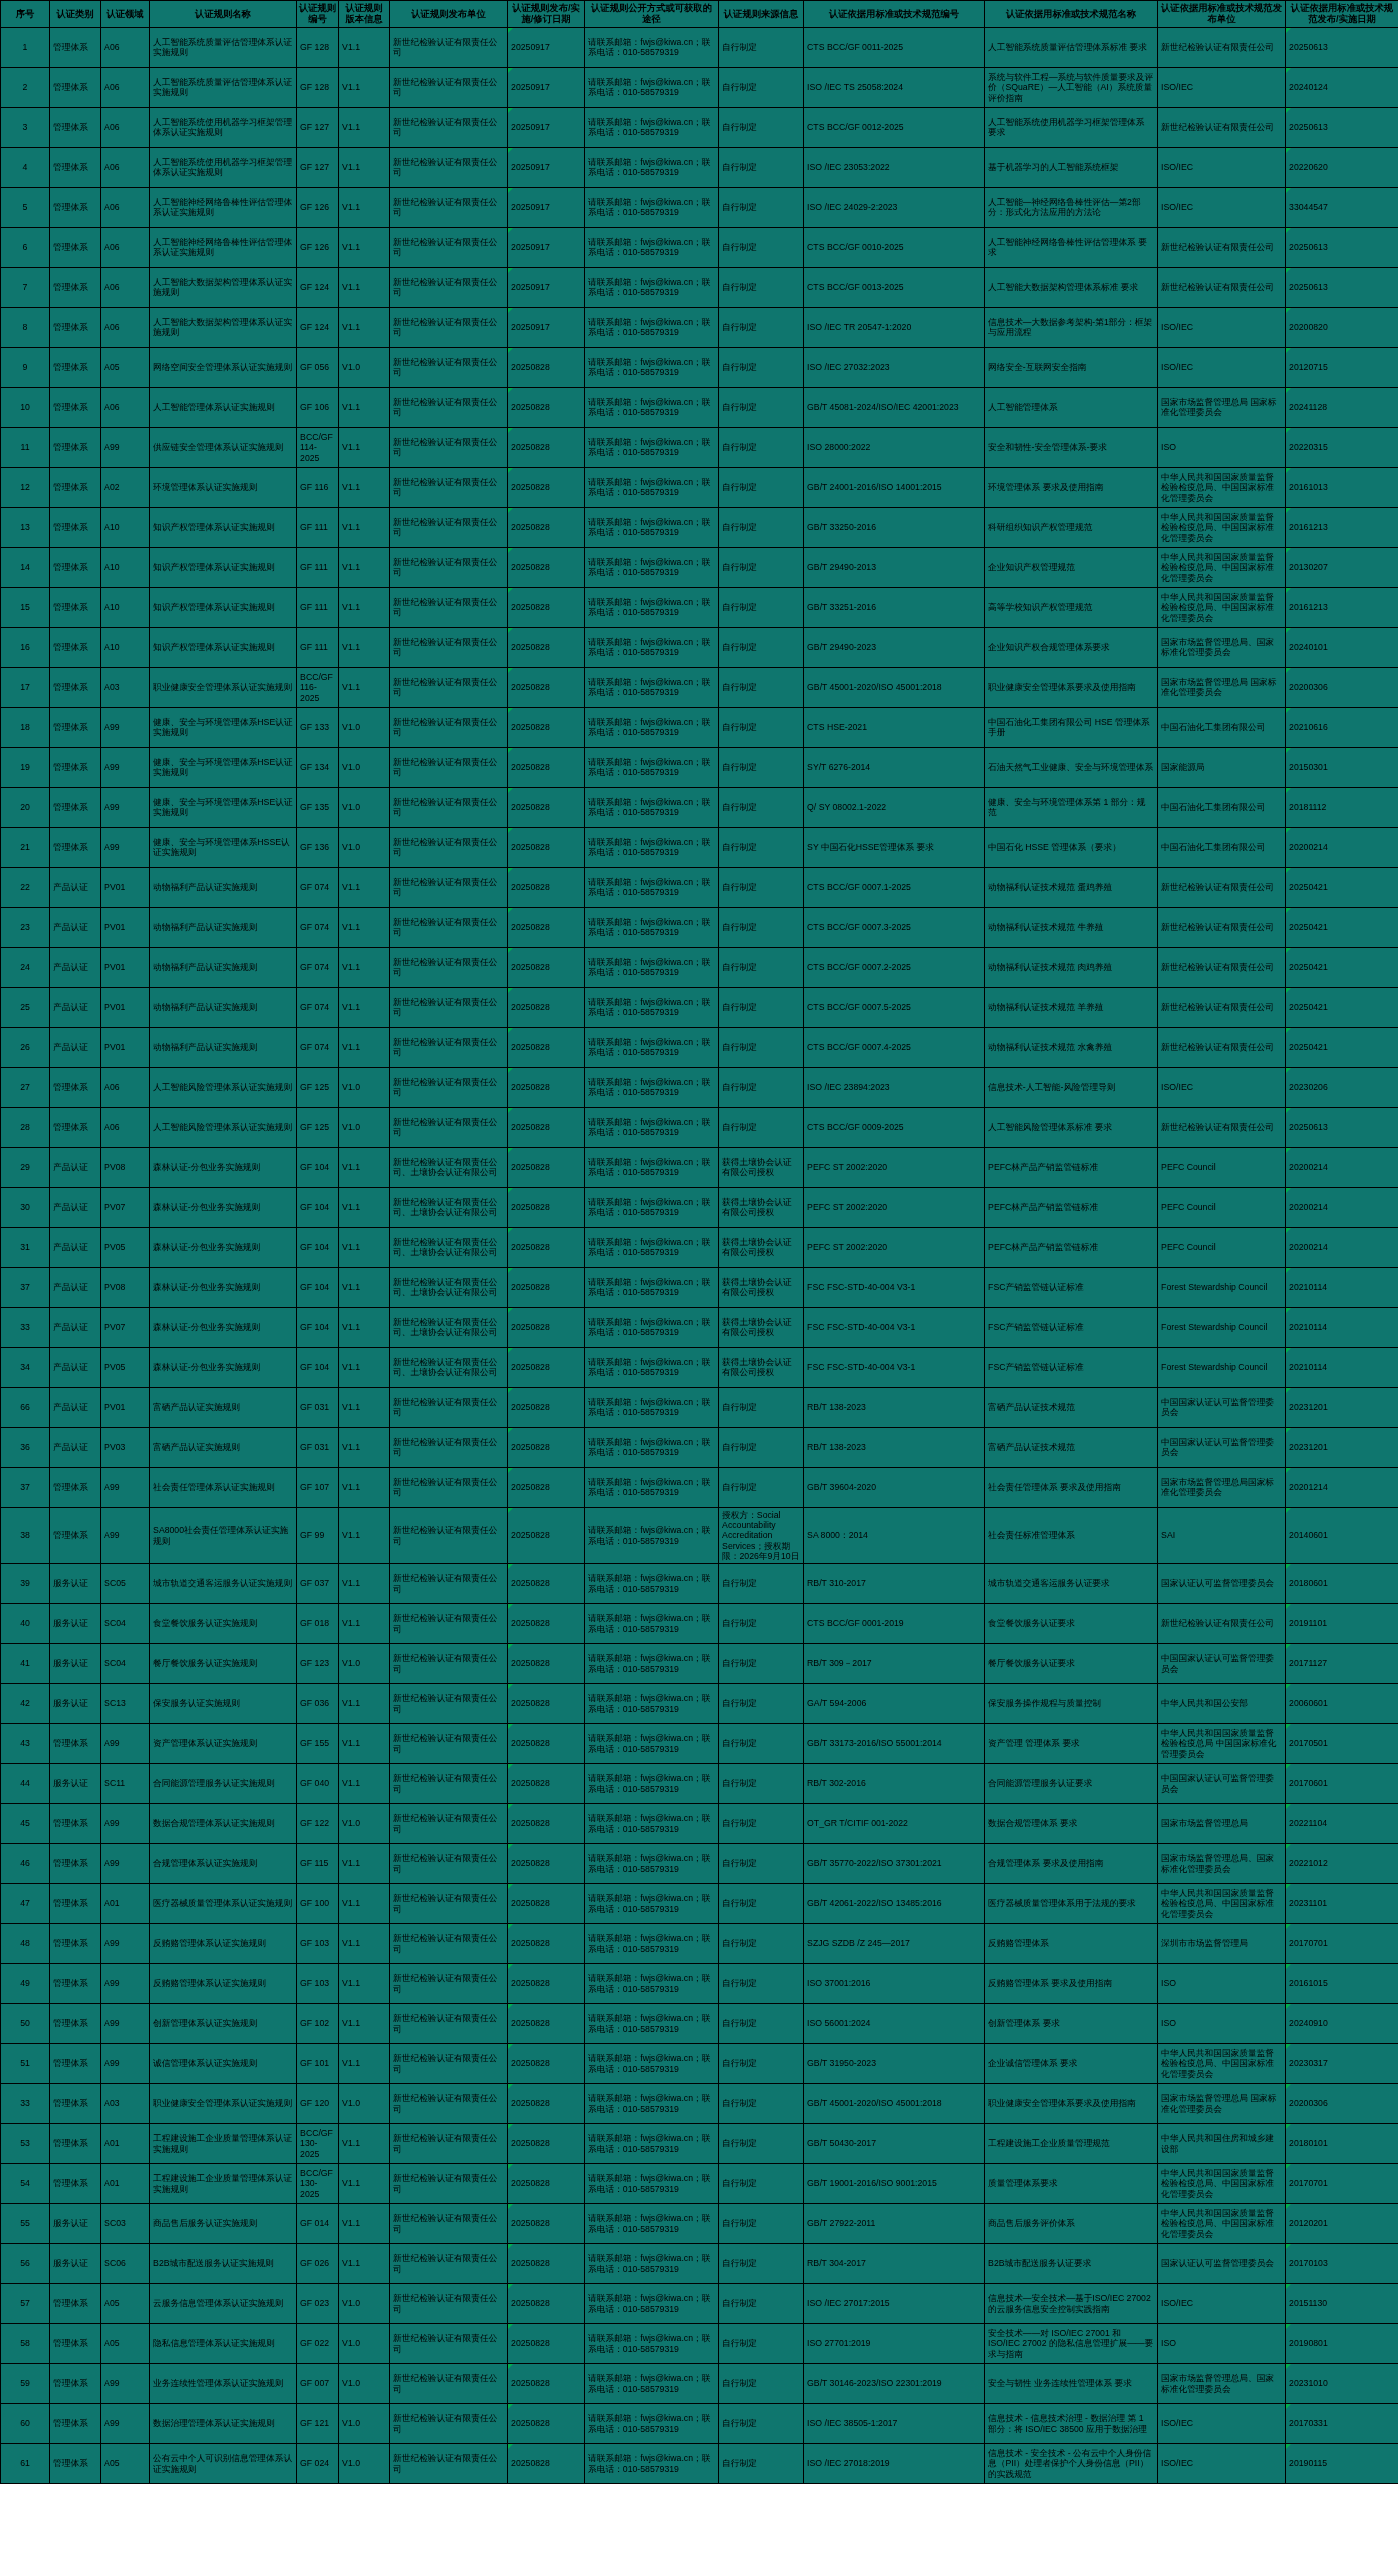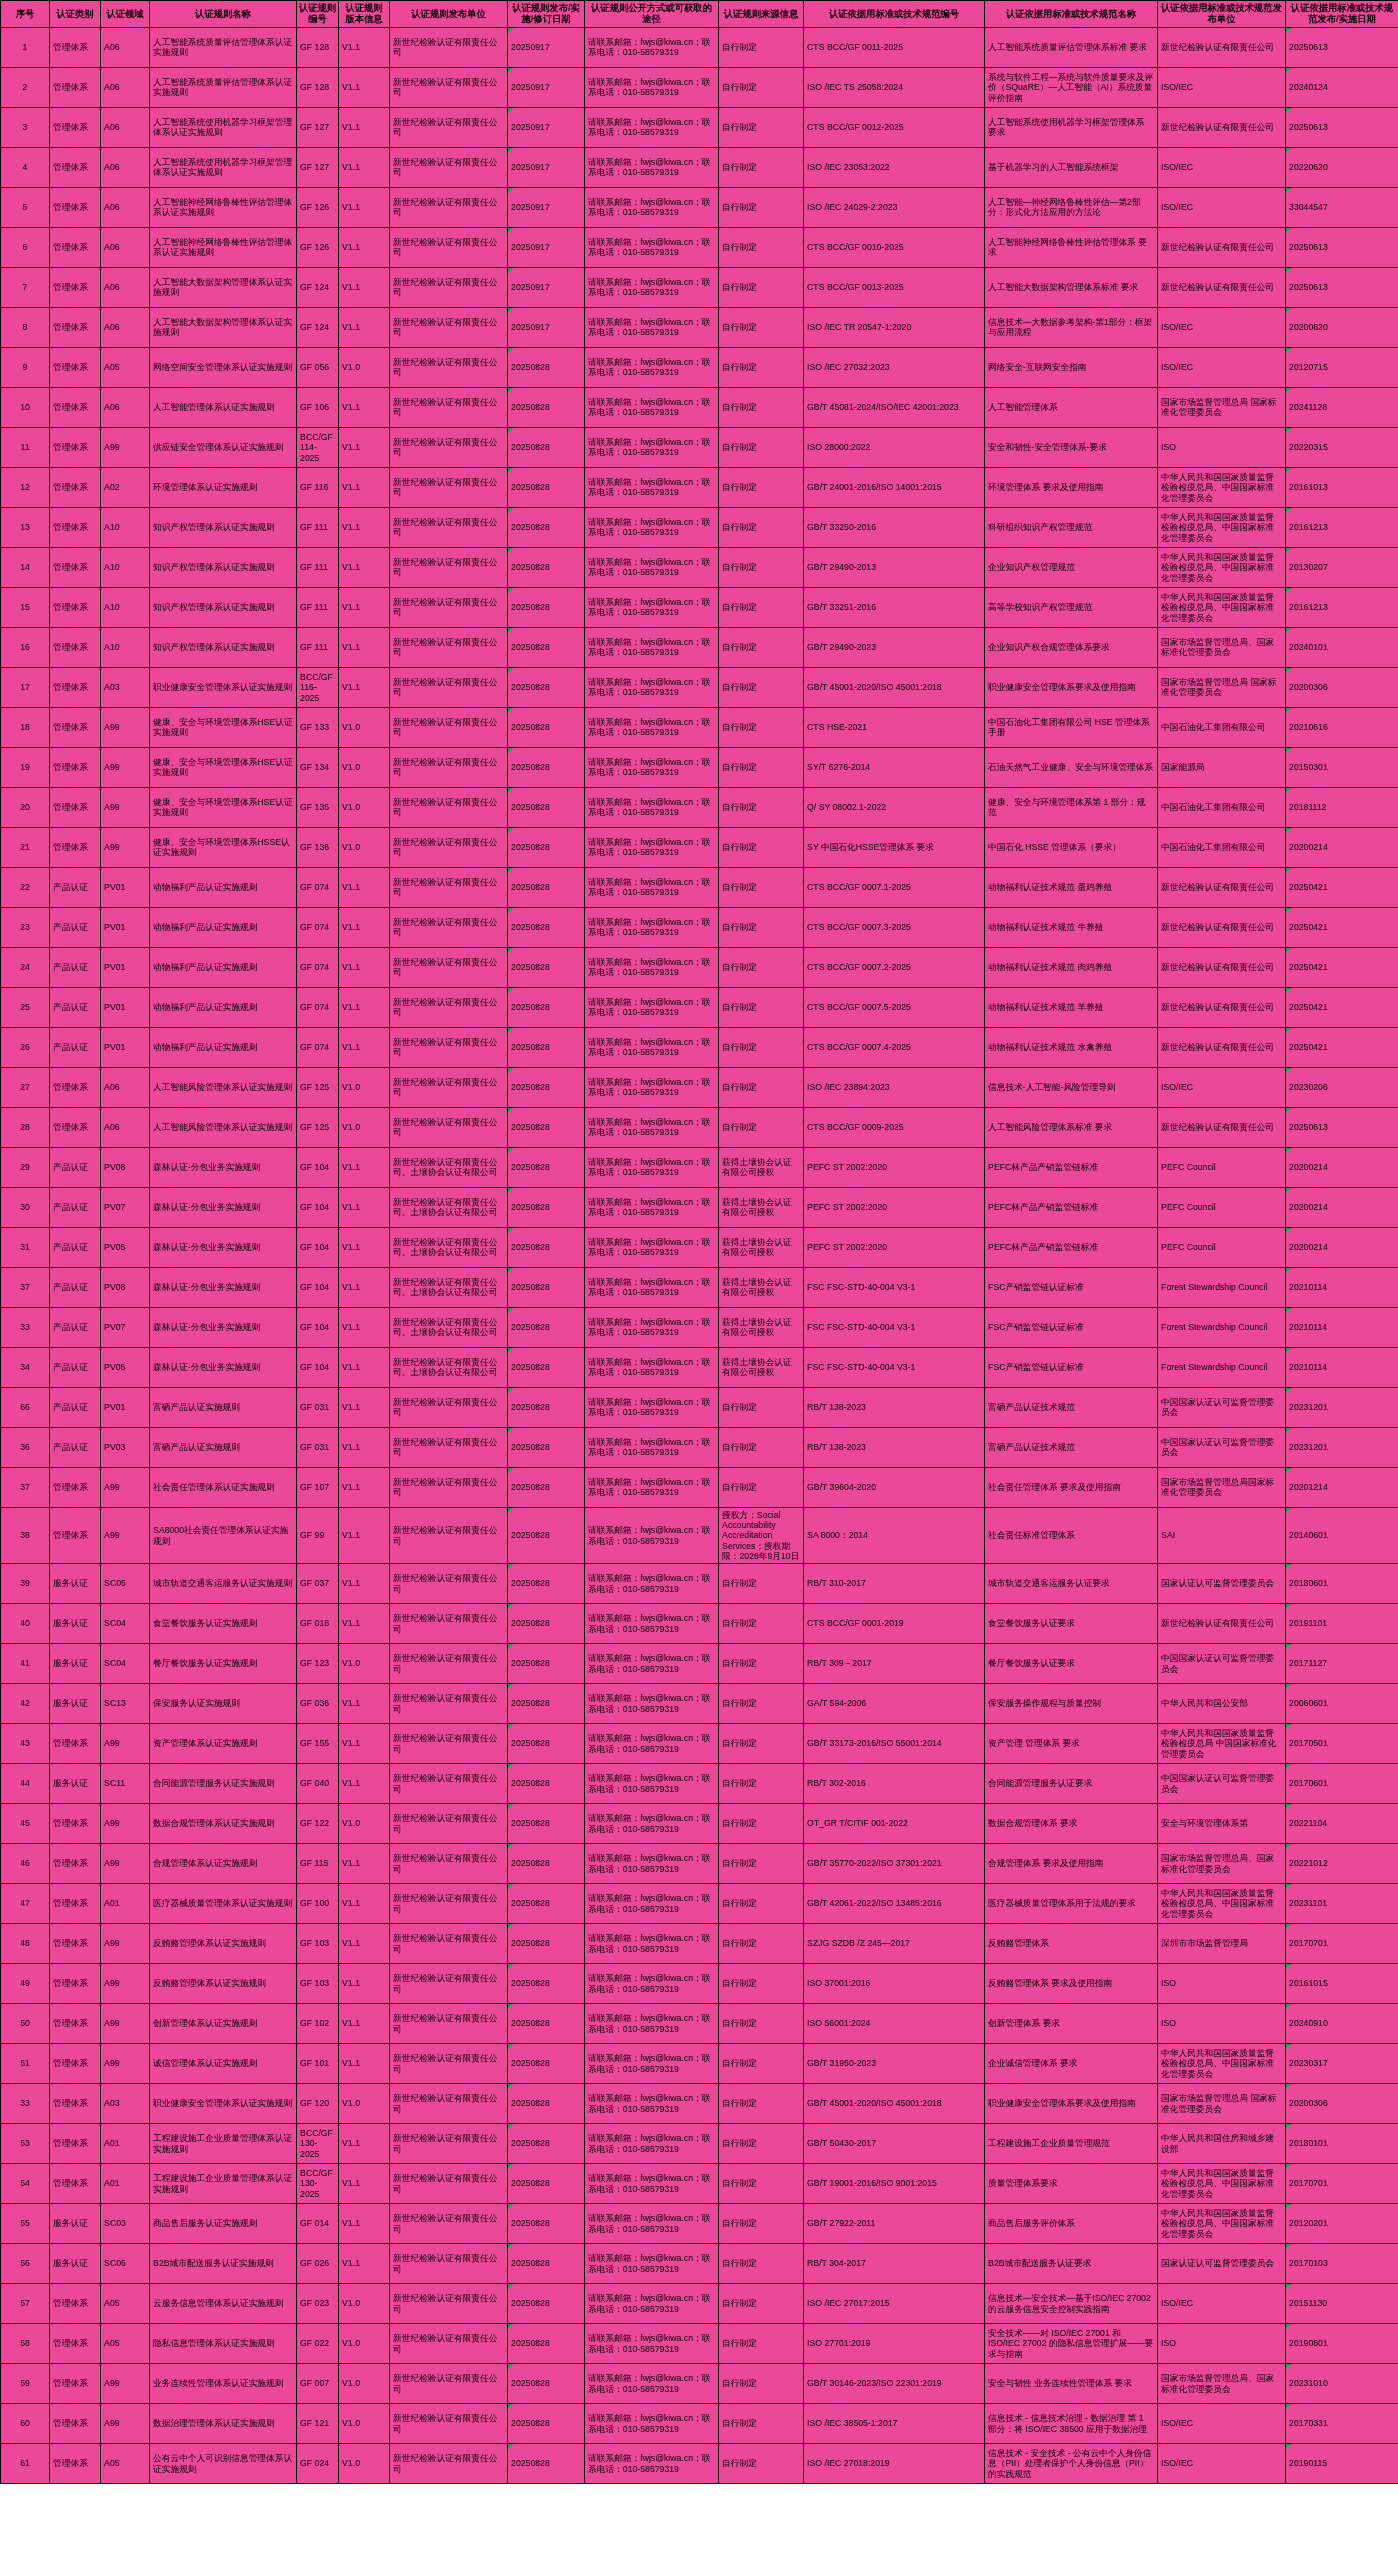--- a/index.html
+++ b/index.html
@@ -1,17 +1,17 @@
 <!DOCTYPE html>
 <html style="font-size:10px"><head>
 <meta charset="utf-8">
 <style>
   html,body{margin:0;padding:0;background:#fff;}
   body{width:1398px;font-family:"Liberation Sans","DejaVu Sans",sans-serif;color:#000;}
-  table{border-collapse:collapse;table-layout:fixed;width:1398px;background:#ec4899;}
+  table{border-collapse:collapse;table-layout:fixed;width:1398px;background:#0f766e;}
   th,td{border-left:1.2px solid #000;border-right:1.2px solid #000;border-top:1.9px solid #000;border-bottom:1.9px solid #000;
         vertical-align:middle;padding:1.9px 3.1px;font-size:8.7px;line-height:1.18;overflow-wrap:break-word;word-break:break-word;
         position:relative;}
   thead th{font-weight:bold;font-size:9.3px;text-align:center;height:23.6px;padding:1.2px 1.9px;}
   tbody tr{height:40px;}
   td.c-center{text-align:center;}
   td.flagged::before{content:"";position:absolute;top:0;left:0;width:0;height:0;
         border-top:5.6px solid #00B050;border-right:5.6px solid transparent;}
 </style>
 </head>
@@ -763,21 +763,21 @@
         <td>A99</td>
         <td>数据合规管理体系认证实施规则</td>
         <td>GF 122</td>
         <td>V1.0</td>
         <td>新世纪检验认证有限责任公司</td>
         <td class="flagged">20250828</td>
         <td>请联系邮箱：fwjs@kiwa.cn；联系电话：010-58579319</td>
         <td>自行制定</td>
         <td>OT_GR T/CITIF 001-2022</td>
         <td>数据合规管理体系 要求</td>
-        <td>安全与环境管理体系第</td>
+        <td>国家市场监督管理总局</td>
         <td class="flagged">20221104</td>
       </tr>
       <tr>
         <td class="c-center">46</td>
         <td>管理体系</td>
         <td>A99</td>
         <td>合规管理体系认证实施规则</td>
         <td>GF 115</td>
         <td>V1.1</td>
         <td>新世纪检验认证有限责任公司</td>

